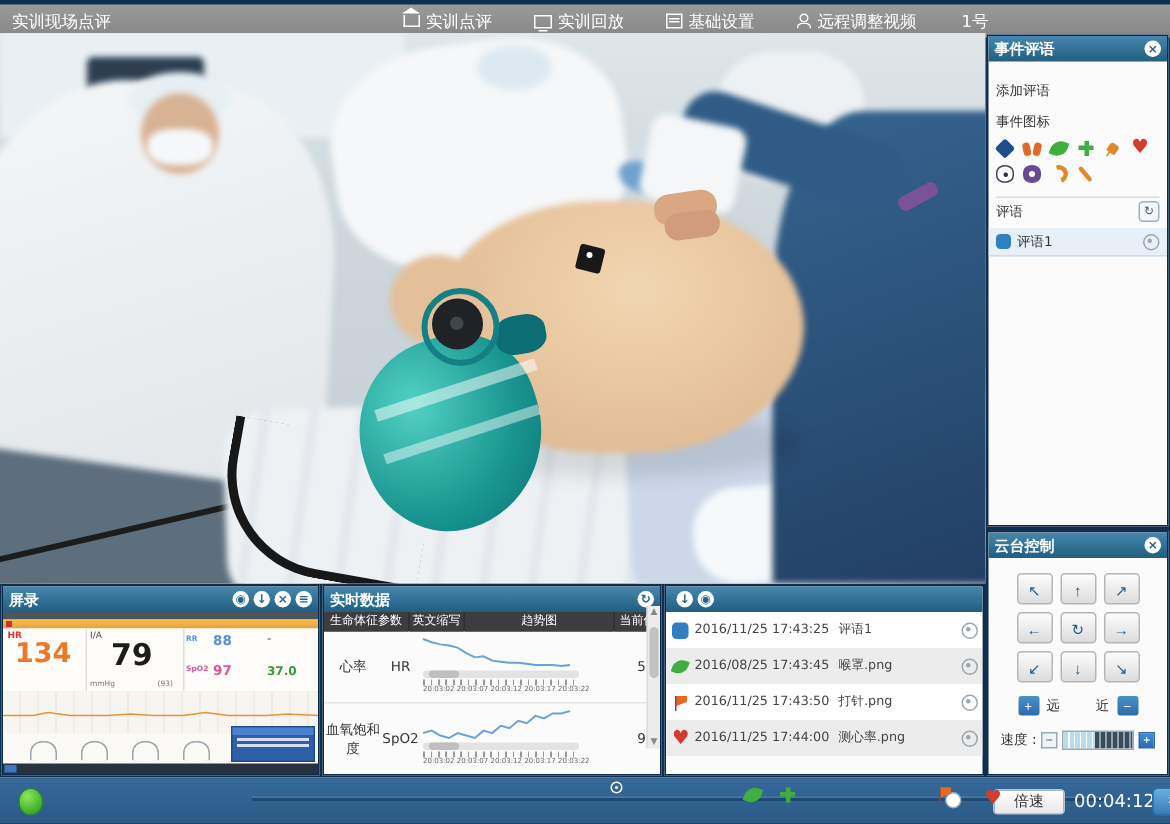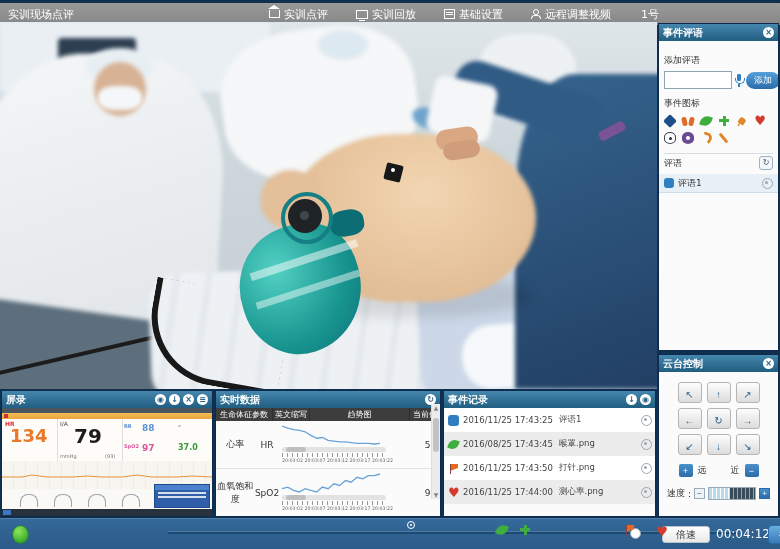--- a/index.html
+++ b/index.html
@@ -292,30 +292,20 @@
 </div>
 
 
 <div id="comment-panel" class="panel">
   <div class="phead">
     <span class="ptitle">事件评语</span>
     <span class="hicon">×</span>
   </div>
   <div class="body">
     <div class="seclabel">添加评语</div>
-    <div class="addrow">
-      <input id="comment-input" value="" style="">
-      <span class="mic">
-          <i class="m1" style="position:absolute"></i>
-          <div class="m1"></div>
-          <div class="m2"></div>
-          <div class="m3"></div>
-        </span>
-      <button id="add-btn">添加</button>
-    </div>
     <div class="seclabel">事件图标</div>
     <div id="icon-grid">
         <span class="evicon ic-diamond"></span>
         <span class="evicon ic-lungs"></span>
         <span class="evicon ic-leaf"></span>
         <span class="evicon ic-cross"></span>
         <span class="evicon ic-syringe"></span>
         <span class="evicon ic-heart">♥</span>
         <span class="evicon ic-eye"></span>
         <span class="evicon ic-pupil"></span>
@@ -471,21 +461,20 @@
   <div id="rt-vscroll">
     <span class="va" style="top:0">▲</span>
       <div class="vthumb"></div>
       <span class="va" style="bottom:0">▼</span>
   </div>
 </div>
 
 
 <div id="events-panel" class="panel">
   <div class="phead">
-    <span class="ptitle">事件记录</span>
     <span class="hicon">↓</span>
     <span class="hicon">◉</span>
   </div>
   <div id="ev-rows">
       <div class="ev-row">
         <span class="evicon ic-info"></span>
         <span class="ev-time">2016/11/25 17:43:25</span>
         <span class="ev-name">评语1</span>
         <span class="dot-icon"></span>
       </div>

